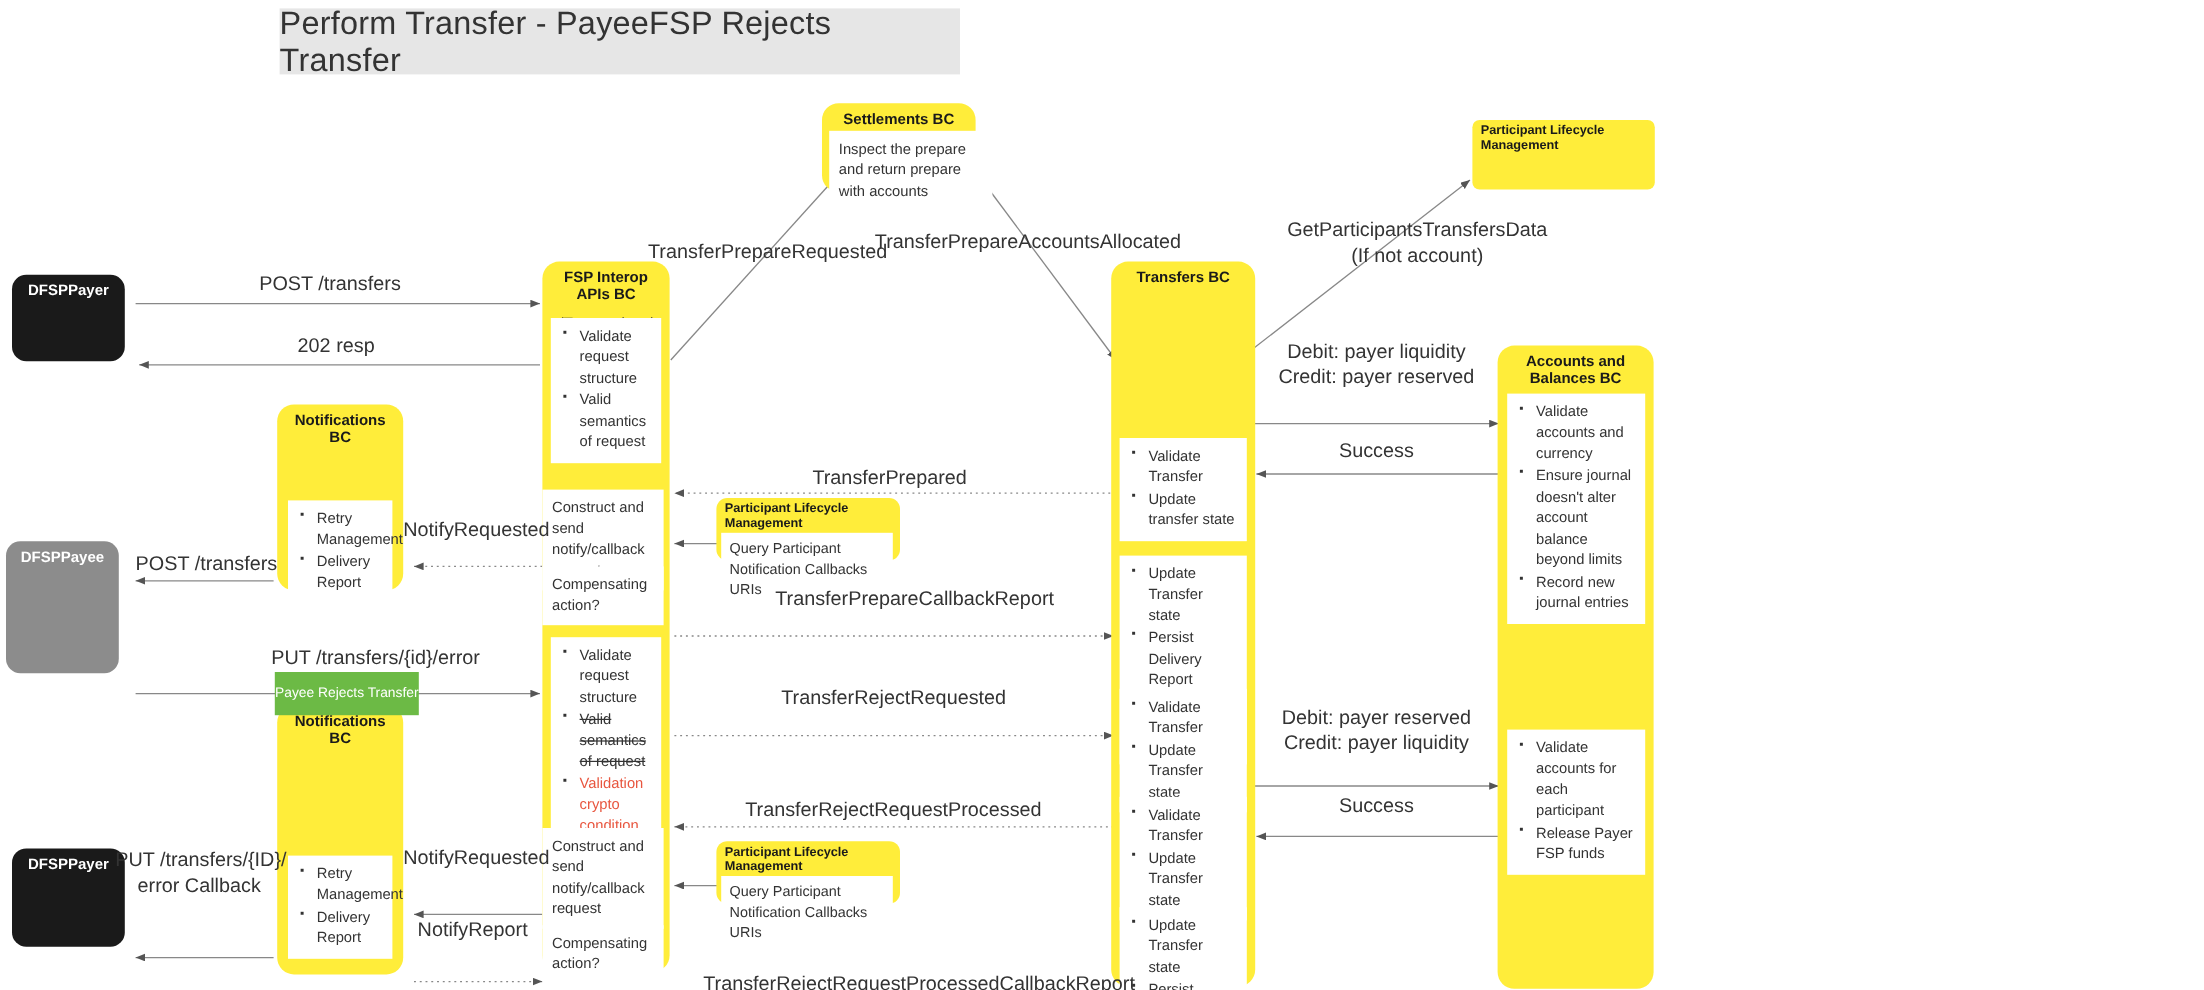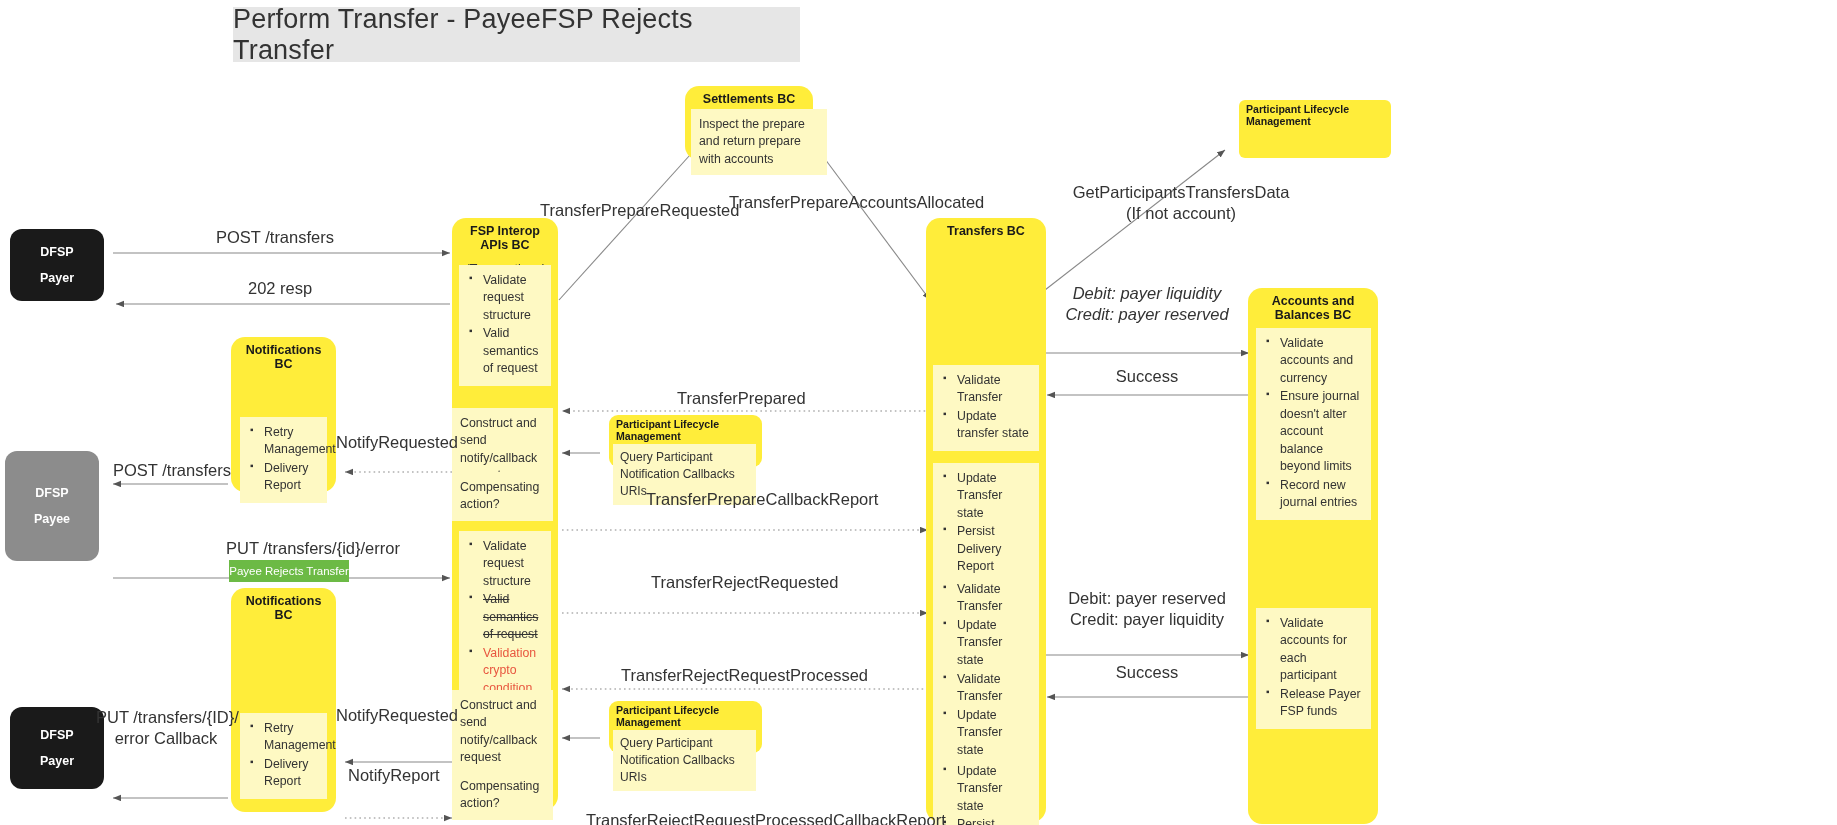--- a/index.html
+++ b/index.html
@@ -46,21 +46,21 @@
     padding: 6px 4px 0 4px;
     line-height: 1.15;
   }
   .bc-sub {
     font-size: 12.5px;
     color: #333;
     text-align: center;
     padding-top: 9px;
   }
   .note {
-    background: #fef9c3;
+    background: #ffffff;
     box-sizing: border-box;
     font-size: 12.3px;
     line-height: 1.42;
     color: #333333;
     padding: 7px 8px 7px 8px;
   }
   .note ul {
     margin: 0; padding: 0 0 0 14px; list-style: none;
   }
   .note li {
@@ -71,35 +71,34 @@
     position: absolute; left: -12px; top: -1px;
     font-size: 10px; color: #333;
   }
   .note li.strike { text-decoration: line-through; }
   .note li.red { color: #e8563f; }
   .note p { margin: 0; }
 
   
   .actor {
     border-radius: 12px;
-    display: flex; flex-direction: column;
-    align-items: center; justify-content: center;
+    display: flex; 
+    justify-content: center;
     color: #ffffff; font-size: 12.5px; font-weight: bold;
     line-height: 2.1;
   }
   .actor.dark { background: #1a1a1a; }
   .actor.grey { background: #8c8c8c; }
 
   
   .plm {
     background: #ffed3a;
     border-radius: 9px;
     box-sizing: border-box;
     padding: 2px 4px 5px 4px;
-    margin-left: 12px;
   }
   .plm-title {
     font-size: 10.6px; font-weight: bold; color: #1a1a1a;
     padding: 1px 2px 2px 3px;
   }
   .plm .note { font-size: 12px; padding: 5px 7px; }
 
   
   .badge {
     background: #6cba45;
@@ -342,38 +341,38 @@
   </div>
 
   <div class="abs plm" style="left:597px; top:701px; width:153px; height:52px;">
     <div class="plm-title">Participant Lifecycle Management</div>
     <div class="note" style="width:143px;">
       <p>Query Participant</p>
       <p>Notification Callbacks URIs</p>
     </div>
   </div>
 
-  <div class="abs badge" style="left:229px; top:560px; width:120px; height:22px;">
+  <div class="abs badge" style="left:229px; top:560px; width:120px; height:36px;">
     <span>Payee Rejects Transfer</span>
   </div>
 
   <div class="abs msg" style="left:216px; top:227px;">POST /transfers</div>
 
   <div class="abs msg" style="left:248px; top:278px;">202 resp</div>
 
   <div class="abs msg" style="left:540px; top:200px;">TransferPrepareRequested</div>
 
   <div class="abs msg" style="left:729px; top:192px;">TransferPrepareAccountsAllocated</div>
 
   <div class="abs msg center" style="left:1026px; top:182px; width:310px;">
     <div>GetParticipantsTransfersData</div>
     <div>(If not account)</div>
   </div>
 
-  <div class="abs msg center" style="left:1052px; top:283px; width:190px;font-style:italic;">
+  <div class="abs msg center" style="left:1052px; top:283px; width:190px;">
     <div>Debit: payer liquidity</div>
     <div>Credit: payer reserved</div>
   </div>
 
   <div class="abs msg center" style="left:1052px; top:366px; width:190px;">Success</div>
 
   <div class="abs msg" style="left:677px; top:388px;">TransferPrepared</div>
 
   <div class="abs msg" style="left:336px; top:432px;">NotifyRequested</div>
 

